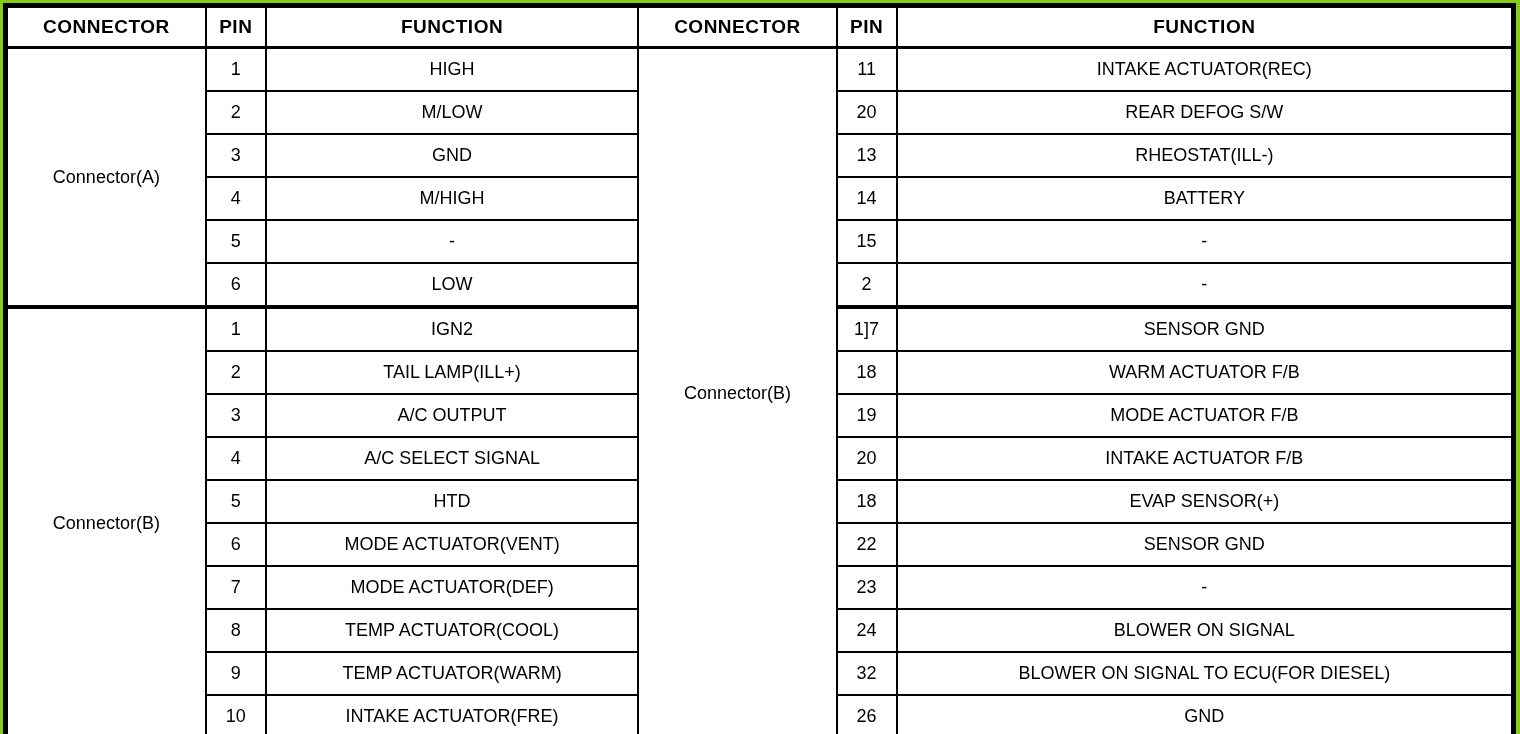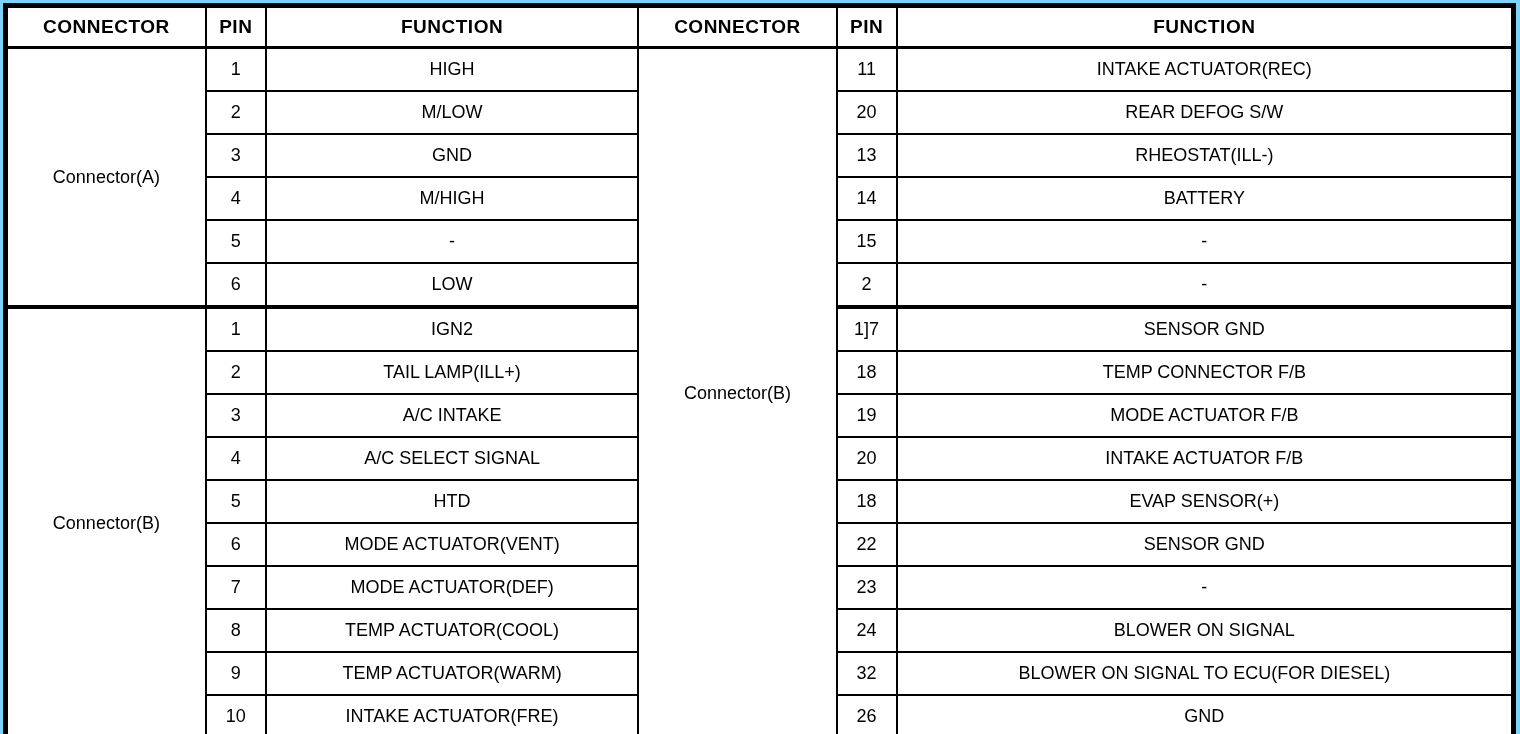--- a/index.html
+++ b/index.html
@@ -8,21 +8,21 @@
     background: #ffffff;
     width: 1520px;
     height: 734px;
     overflow: hidden;
   }
   .page {
     width: 1520px;
     height: 734px;
     box-sizing: border-box;
     padding: 3px;
-    background: #7dd3fc;
+    background: #84cc16;
   }
   table.pin-table {
     border-collapse: collapse;
     table-layout: fixed;
     width: 1513px;
     height: 727px;
     border: 5px solid #000000;
     font-family: "Liberation Sans", sans-serif;
     color: #000000;
     background: #ffffff;
@@ -122,25 +122,25 @@
         <td class="connector-cell" rowspan="10">Connector(B)</td>
         <td>1</td>
         <td>IGN2</td>
         <td>1]7</td>
         <td>SENSOR GND</td>
       </tr>
       <tr>
         <td>2</td>
         <td>TAIL LAMP(ILL+)</td>
         <td>18</td>
-        <td>TEMP CONNECTOR F/B</td>
+        <td>WARM ACTUATOR F/B</td>
       </tr>
       <tr>
         <td>3</td>
-        <td>A/C INTAKE</td>
+        <td>A/C OUTPUT</td>
         <td>19</td>
         <td>MODE ACTUATOR F/B</td>
       </tr>
       <tr>
         <td>4</td>
         <td>A/C SELECT SIGNAL</td>
         <td>20</td>
         <td>INTAKE ACTUATOR F/B</td>
       </tr>
       <tr>

